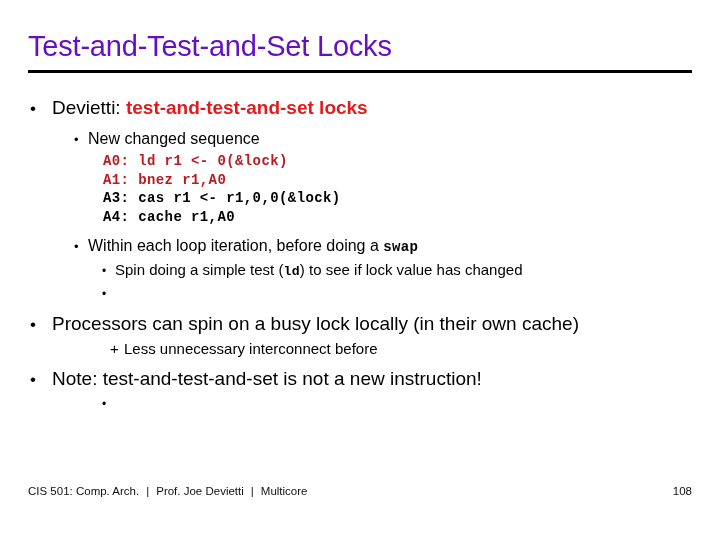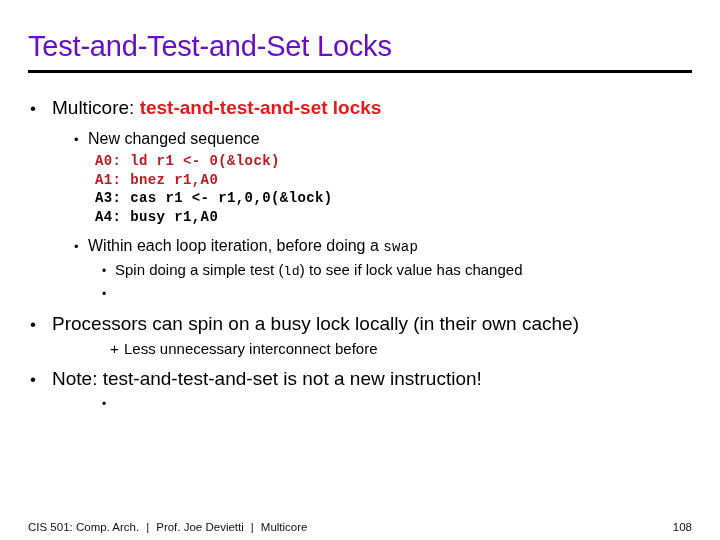--- a/index.html
+++ b/index.html
@@ -108,52 +108,54 @@
   }
   .lvlplus > .bullet {
     width: 14px;
     font-size: 15px;
   }
 
   
   .code-block {
     padding-left: 95px;
     margin-top: 1px;
+    margin-left: 8px;
   }
   .code-line {
     font-family: "Liberation Mono", "DejaVu Sans Mono", monospace;
     font-weight: bold;
     font-size: 14px;
     line-height: 18.5px;
     letter-spacing: 0.4px;
     white-space: pre;
   }
   .code-red { color: #b81c22; }
   .code-black { color: #000000; }
 
   .mono {
     font-family: "Liberation Mono", "DejaVu Sans Mono", monospace;
     font-size: 0.88em;
     letter-spacing: 0.3px;
+    font-weight: bold;
   }
 
   .strong-red {
     color: #e31a1c;
     font-weight: bold;
   }
 
   
   .gap-sm { height: 5px; }
   .gap-md { height: 8px; }
 
   
   .footer {
     position: absolute;
     left: 28px;
-    top: 520px;
+    top: 484px;
     width: 664px;
     display: flex;
     align-items: baseline;
     justify-content: space-between;
     font-size: 11.5px;
     line-height: 15px;
     color: #111111;
   }
   .footer-left {
     white-space: nowrap;
@@ -172,35 +174,35 @@
 
   <div class="title-block">
     <div class="slide-title">Test-and-Test-and-Set Locks</div>
   </div>
   <div class="title-rule"></div>
 
   <div class="body-block">
 
     <div class="line lvl1">
       <span class="bullet">•</span>
-      <span class="txt"><span>Multicore: </span><span class="strong-red">test-and-test-and-set locks</span></span>
+      <span class="txt"><span>Devietti: </span><span class="strong-red">test-and-test-and-set locks</span></span>
     </div>
 
     <div class="gap-sm"></div>
 
     <div class="line lvl2">
       <span class="bullet">•</span>
       <span class="txt">New changed sequence</span>
     </div>
 
     <div class="code-block">
       <div class="code-line code-red">A0: ld r1 &lt;- 0(&amp;lock)</div>
       <div class="code-line code-red">A1: bnez r1,A0</div>
       <div class="code-line code-black">A3: cas r1 &lt;- r1,0,0(&amp;lock)</div>
-      <div class="code-line code-black">A4: busy r1,A0</div>
+      <div class="code-line code-black">A4: cache r1,A0</div>
     </div>
 
     <div class="gap-md"></div>
 
     <div class="line lvl2">
       <span class="bullet">•</span>
       <span class="txt"><span>Within each loop iteration, before doing a </span><span class="mono">swap</span></span>
     </div>
 
     <div class="line lvl3">

